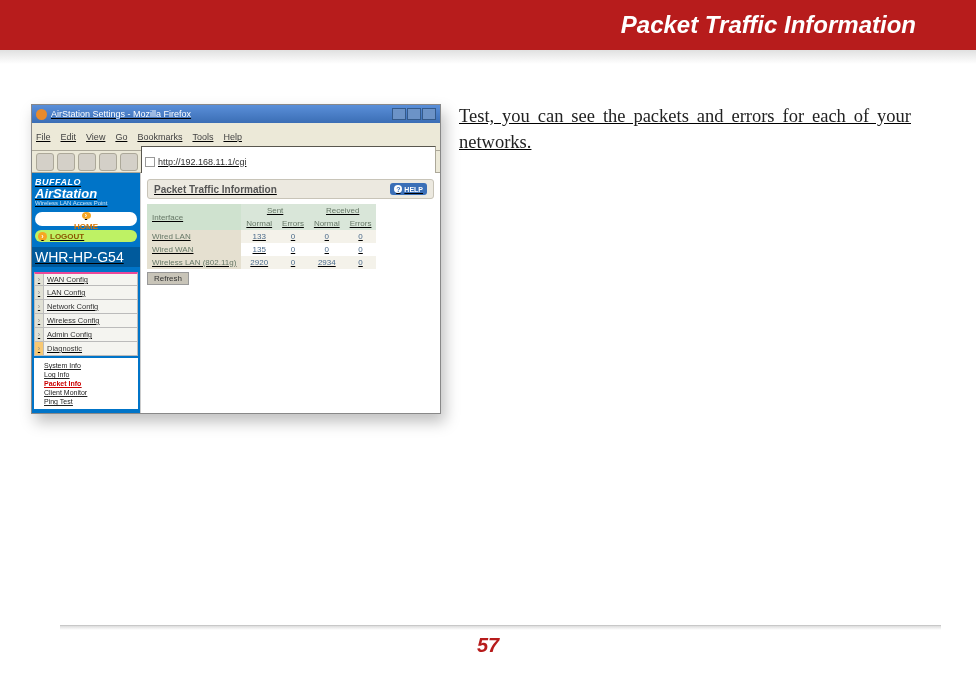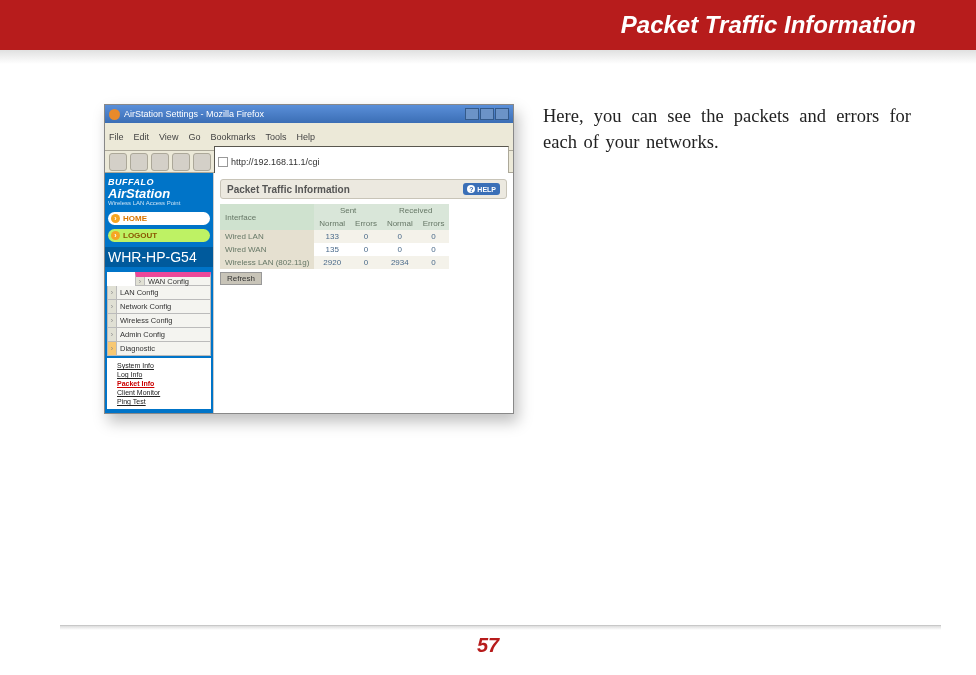--- a/index.html
+++ b/index.html
@@ -27,22 +27,23 @@
     font-size: 24px;
     font-family: Arial, Helvetica, sans-serif;
   }
   .gradient-strip {
     width: 100%;
     height: 14px;
     background: linear-gradient(to bottom, #e0e0e0, #fff);
   }
   .content-area {
     display: flex;
-    padding: 40px 30px 0 104px;
-    gap: 29px;
+    padding: 40px 30px 0 31px;
+    gap: 18px;
+    text-decoration: underline;
   }
   
   .browser-window {
     width: 410px;
     height: 310px;
     border: 1px solid #888;
     box-shadow: 4px 8px 14px rgba(0,0,0,0.25);
     background: #fff;
     font-family: Verdana, Arial, sans-serif;
     font-size: 9px;
@@ -108,35 +109,35 @@
     padding: 4px 3px;
   }
   .brand-b { font-size: 9px; font-weight: bold; font-style: italic; color:#fff; letter-spacing: 0.5px;}
   .brand-as { font-size: 13px; font-weight: bold; color:#fff; font-style: italic; line-height: 1;}
   .brand-sub { font-size: 6px; color: #cde4f5; margin-bottom: 4px;}
   .pill {
     height: 14px; border-radius: 7px; margin: 2px 0;
     display: flex; align-items: center; gap: 3px; padding: 0 3px;
     font-size: 8px; font-weight: bold;
   }
-  .pill-home { background: #fff; color: #d97500;}
+  .pill-home { background: #fff; color: #d97500; flex-direction: column;}
   .pill-logout { background: #bef264; color: #8a5600;}
   .pill .chev {
     width: 9px; height: 9px; border-radius: 50%; background: #f5a623;
     display: flex; align-items: center; justify-content: center; color: #fff; font-size: 7px;
   }
   .model {
     background: #005a9c; color: #fff; font-size: 14px; padding: 2px 3px; margin: 3px -3px;
   }
   .config-list { background: #fff; margin: 2px -1px; }
   .config-item {
     display: flex; align-items: center; height: 14px;
     border: 1px solid #bbb; border-top: none; background: #f4f4f0;
   }
-  .config-item:first-child { border-top: 5px solid #ec4899; margin-left: 28px; }
+  .config-item:first-child { border-top: 2px solid #ec4899; }
   .config-item .grip {
     width: 9px; height: 100%; background: #e0e0d4; border-right: 1px solid #bbb;
     display: flex; align-items: center; justify-content: center; color: #888; font-size: 7px;
   }
   .config-item .cl-label { font-size: 7.5px; color: #333; padding-left: 3px; }
   .config-item.active .grip { background: #f7c873; }
   .sub-list { background: #fff; padding: 2px 2px 2px 10px; margin: 0 -1px;}
   .sub-item { font-size: 7px; color: #222; text-decoration: underline; margin: 2px 0; }
   .sub-item.active { color: #c00; font-weight: bold; }
   .main-panel {
@@ -332,17 +333,17 @@
               <td>2934</td>
               <td>0</td>
             </tr>
           </tbody>
         </table>
         <div class="refresh-btn">Refresh</div>
       </div>
     </div>
   </div>
 
-  <div class="description">Here, you can see the packets and errors for each of your networks.</div>
+  <div class="description">Test, you can see the packets and errors for each of your networks.</div>
 </div>
 
 <div class="footer-rule"></div>
 <div class="page-number">57</div>
 
 </body></html>

